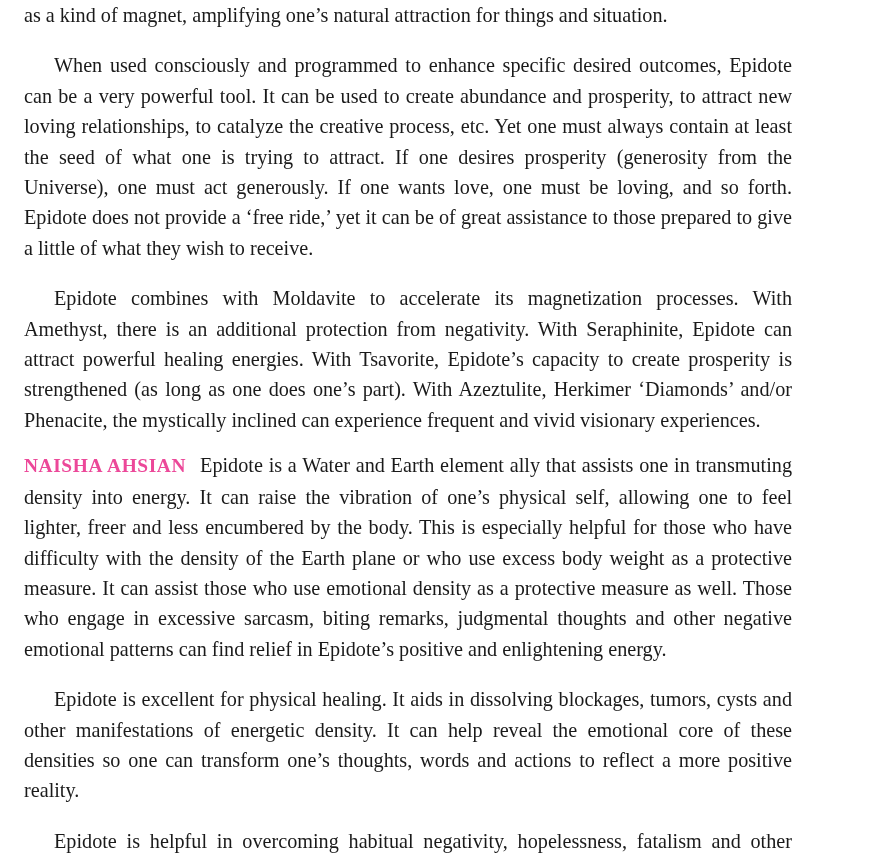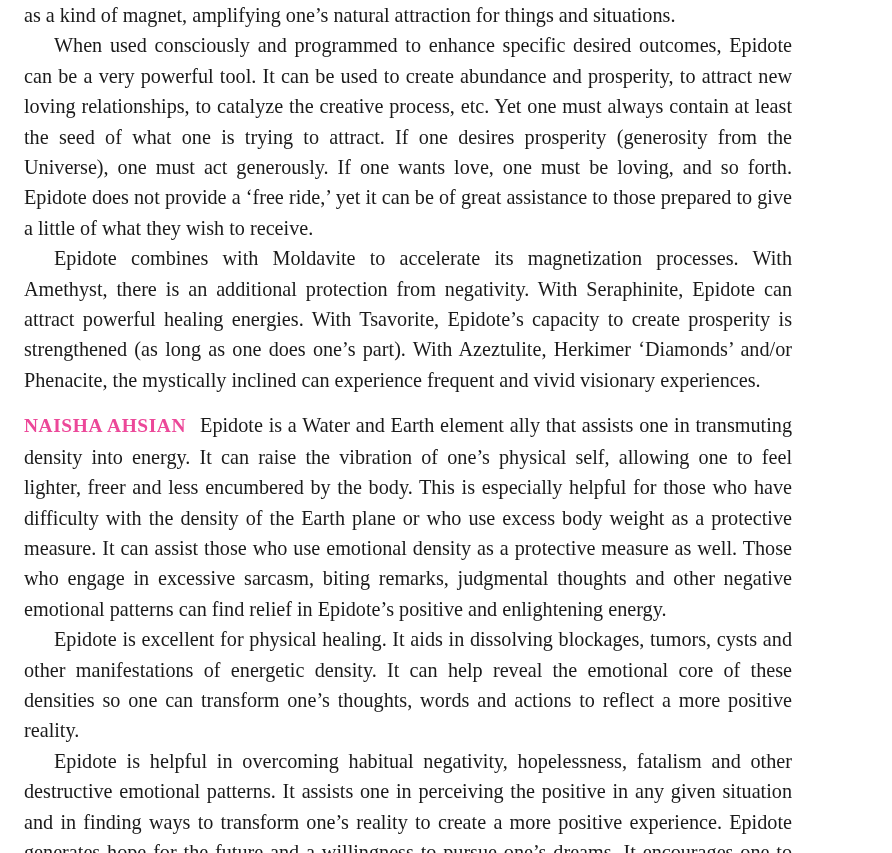--- a/index.html
+++ b/index.html
@@ -24,20 +24,21 @@
   .para {
     font-size: 20.2px;
     line-height: 30.4px;
     text-align: justify;
     text-justify: inter-word;
     margin: 0;
     hyphens: manual;
   }
   .indent {
     text-indent: 30px;
+    margin-top: 20px;
   }
   .noindent {
     text-indent: 0;
   }
   .block-gap {
     height: 15px;
   }
   .author {
     font-variant: small-caps;
     font-weight: bold;
@@ -48,21 +49,21 @@
   .run-in-gap {
     display: inline-block;
     width: 14px;
   }
 </style>
 </head>
 <body>
 
 <div class="page">
 
-  <p class="para noindent">as a kind of magnet, amplifying one’s natural attraction for things and situations.</p>
+  <p class="para noindent">as a kind of magnet, amplifying one’s natural attraction for things and situation.</p>
 
   <p class="para indent">When used consciously and programmed to enhance specific desired outcomes, Epidote can be a very powerful tool. It can be used to create abundance and prosperity, to attract new loving relationships, to catalyze the creative process, etc. Yet one must always contain at least the seed of what one is trying to attract. If one desires prosperity (generosity from the Universe), one must act generously. If one wants love, one must be loving, and so forth. Epidote does not provide a ‘free ride,’ yet it can be of great assistance to those prepared to give a little of what they wish to receive.</p>
 
   <p class="para indent">Epidote combines with Moldavite to accelerate its magnetization processes. With Amethyst, there is an additional protection from negativity. With Seraphinite, Epidote can attract powerful healing energies. With Tsavorite, Epidote’s capacity to create prosperity is strengthened (as long as one does one’s part). With Azeztulite, Herkimer ‘Diamonds’ and/or Phenacite, the mystically inclined can experience frequent and vivid visionary experiences.</p>
 
   <div class="block-gap"></div>
 
   <p class="para noindent"><span class="author">NAISHA AHSIAN</span><span class="run-in-gap"></span><span>Epidote is a Water and Earth element ally that assists one in transmuting density into energy. It can raise the vibration of one’s physical self, allowing one to feel lighter, freer and less encumbered by the body. This is especially helpful for those who have difficulty with the density of the Earth plane or who use excess body weight as a protective measure. It can assist those who use emotional density as a protective measure as well. Those who engage in excessive sarcasm, biting remarks, judgmental thoughts and other negative emotional patterns can find relief in Epidote’s positive and enlightening energy.</span></p>
 
   <p class="para indent">Epidote is excellent for physical healing. It aids in dissolving blockages, tumors, cysts and other manifestations of energetic density. It can help reveal the emotional core of these densities so one can transform one’s thoughts, words and actions to reflect a more positive reality.</p>

